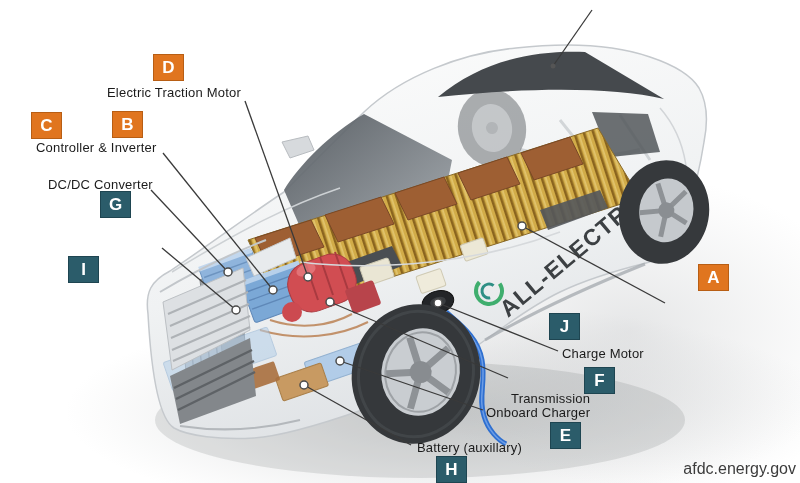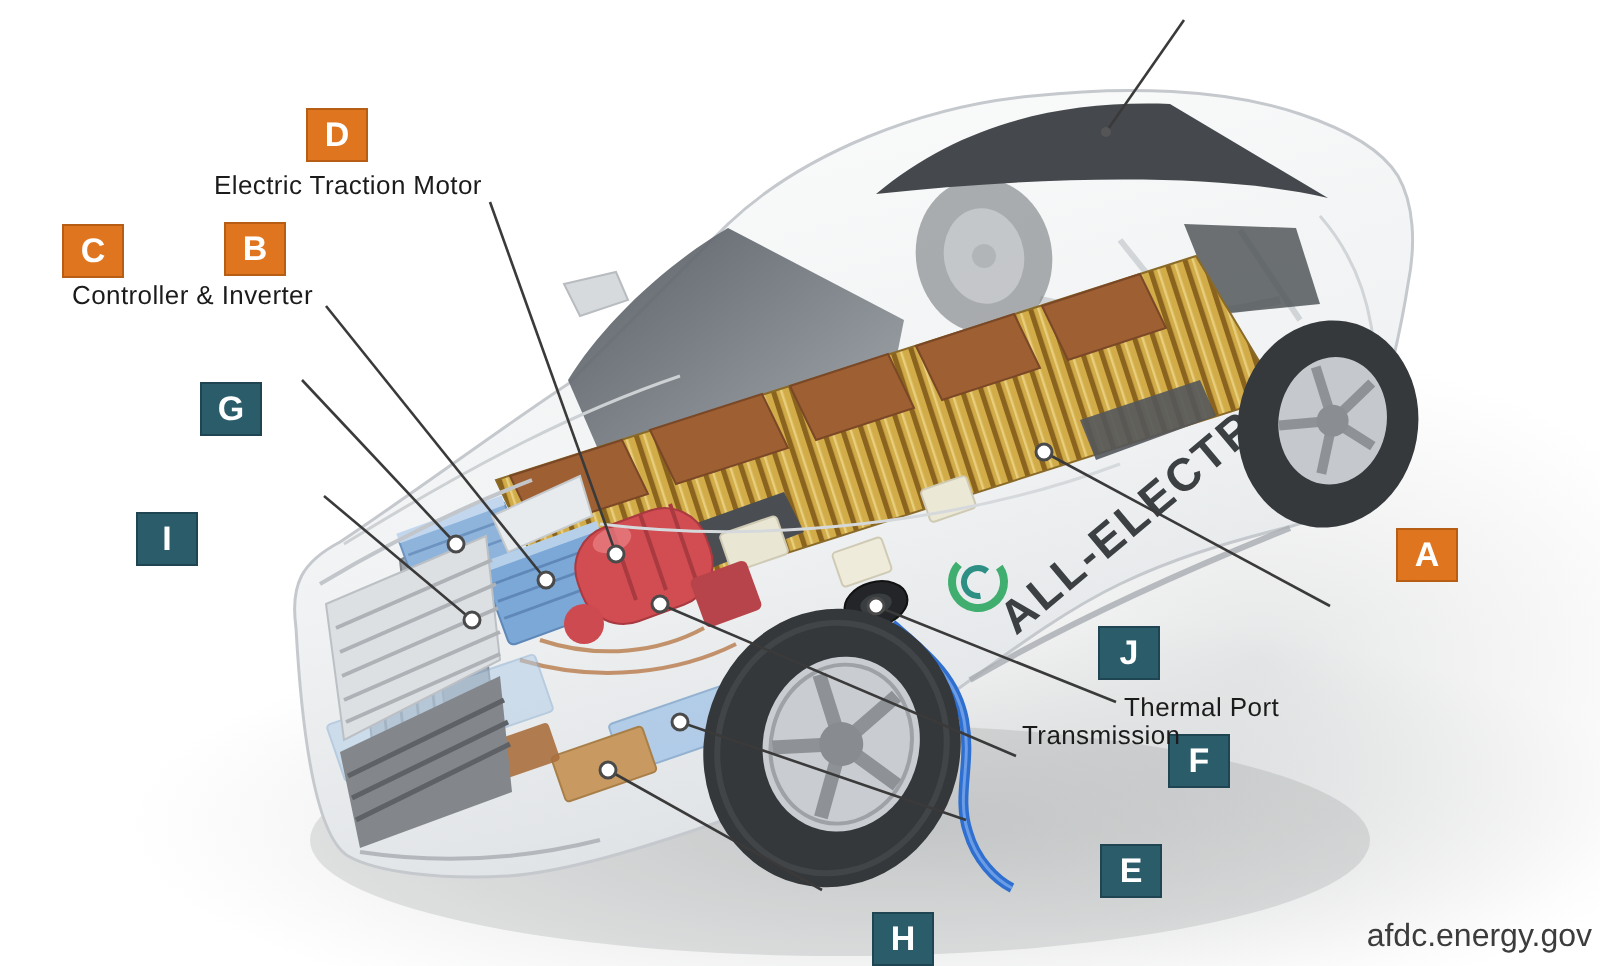--- a/index.html
+++ b/index.html
@@ -227,17 +227,20 @@
   <div class="callout-letter teal" style="left:100px;top:191px">G</div>
   <div class="callout-letter teal" style="left:68px;top:256px">I</div>
   <div class="callout-letter orange" style="left:698px;top:264px">A</div>
   <div class="callout-letter teal" style="left:549px;top:313px">J</div>
   <div class="callout-letter teal" style="left:584px;top:367px">F</div>
   <div class="callout-letter teal" style="left:550px;top:422px">E</div>
   <div class="callout-letter teal" style="left:436px;top:456px">H</div>
 
   <div class="callout-text" style="left:107px;top:85px">Electric Traction Motor</div>
   <div class="callout-text" style="left:36px;top:140px">Controller &amp; Inverter</div>
-  <div class="callout-text" style="left:562px;top:346px">Thermal Port</div>
-  <div class="callout-text" style="left:511px;top:360px">Transmission</div>
+  <div class="callout-text" style="left:48px;top:177px">DC/DC Converter</div>
+  <div class="callout-text" style="left:562px;top:346px">Charge Motor</div>
+  <div class="callout-text" style="left:511px;top:391px">Transmission</div>
+  <div class="callout-text" style="left:486px;top:405px">Onboard Charger</div>
+  <div class="callout-text" style="left:417px;top:440px">Battery (auxillary)</div>
 
   <div class="watermark">afdc.energy.gov</div>
 </div>
 
 </body></html>

